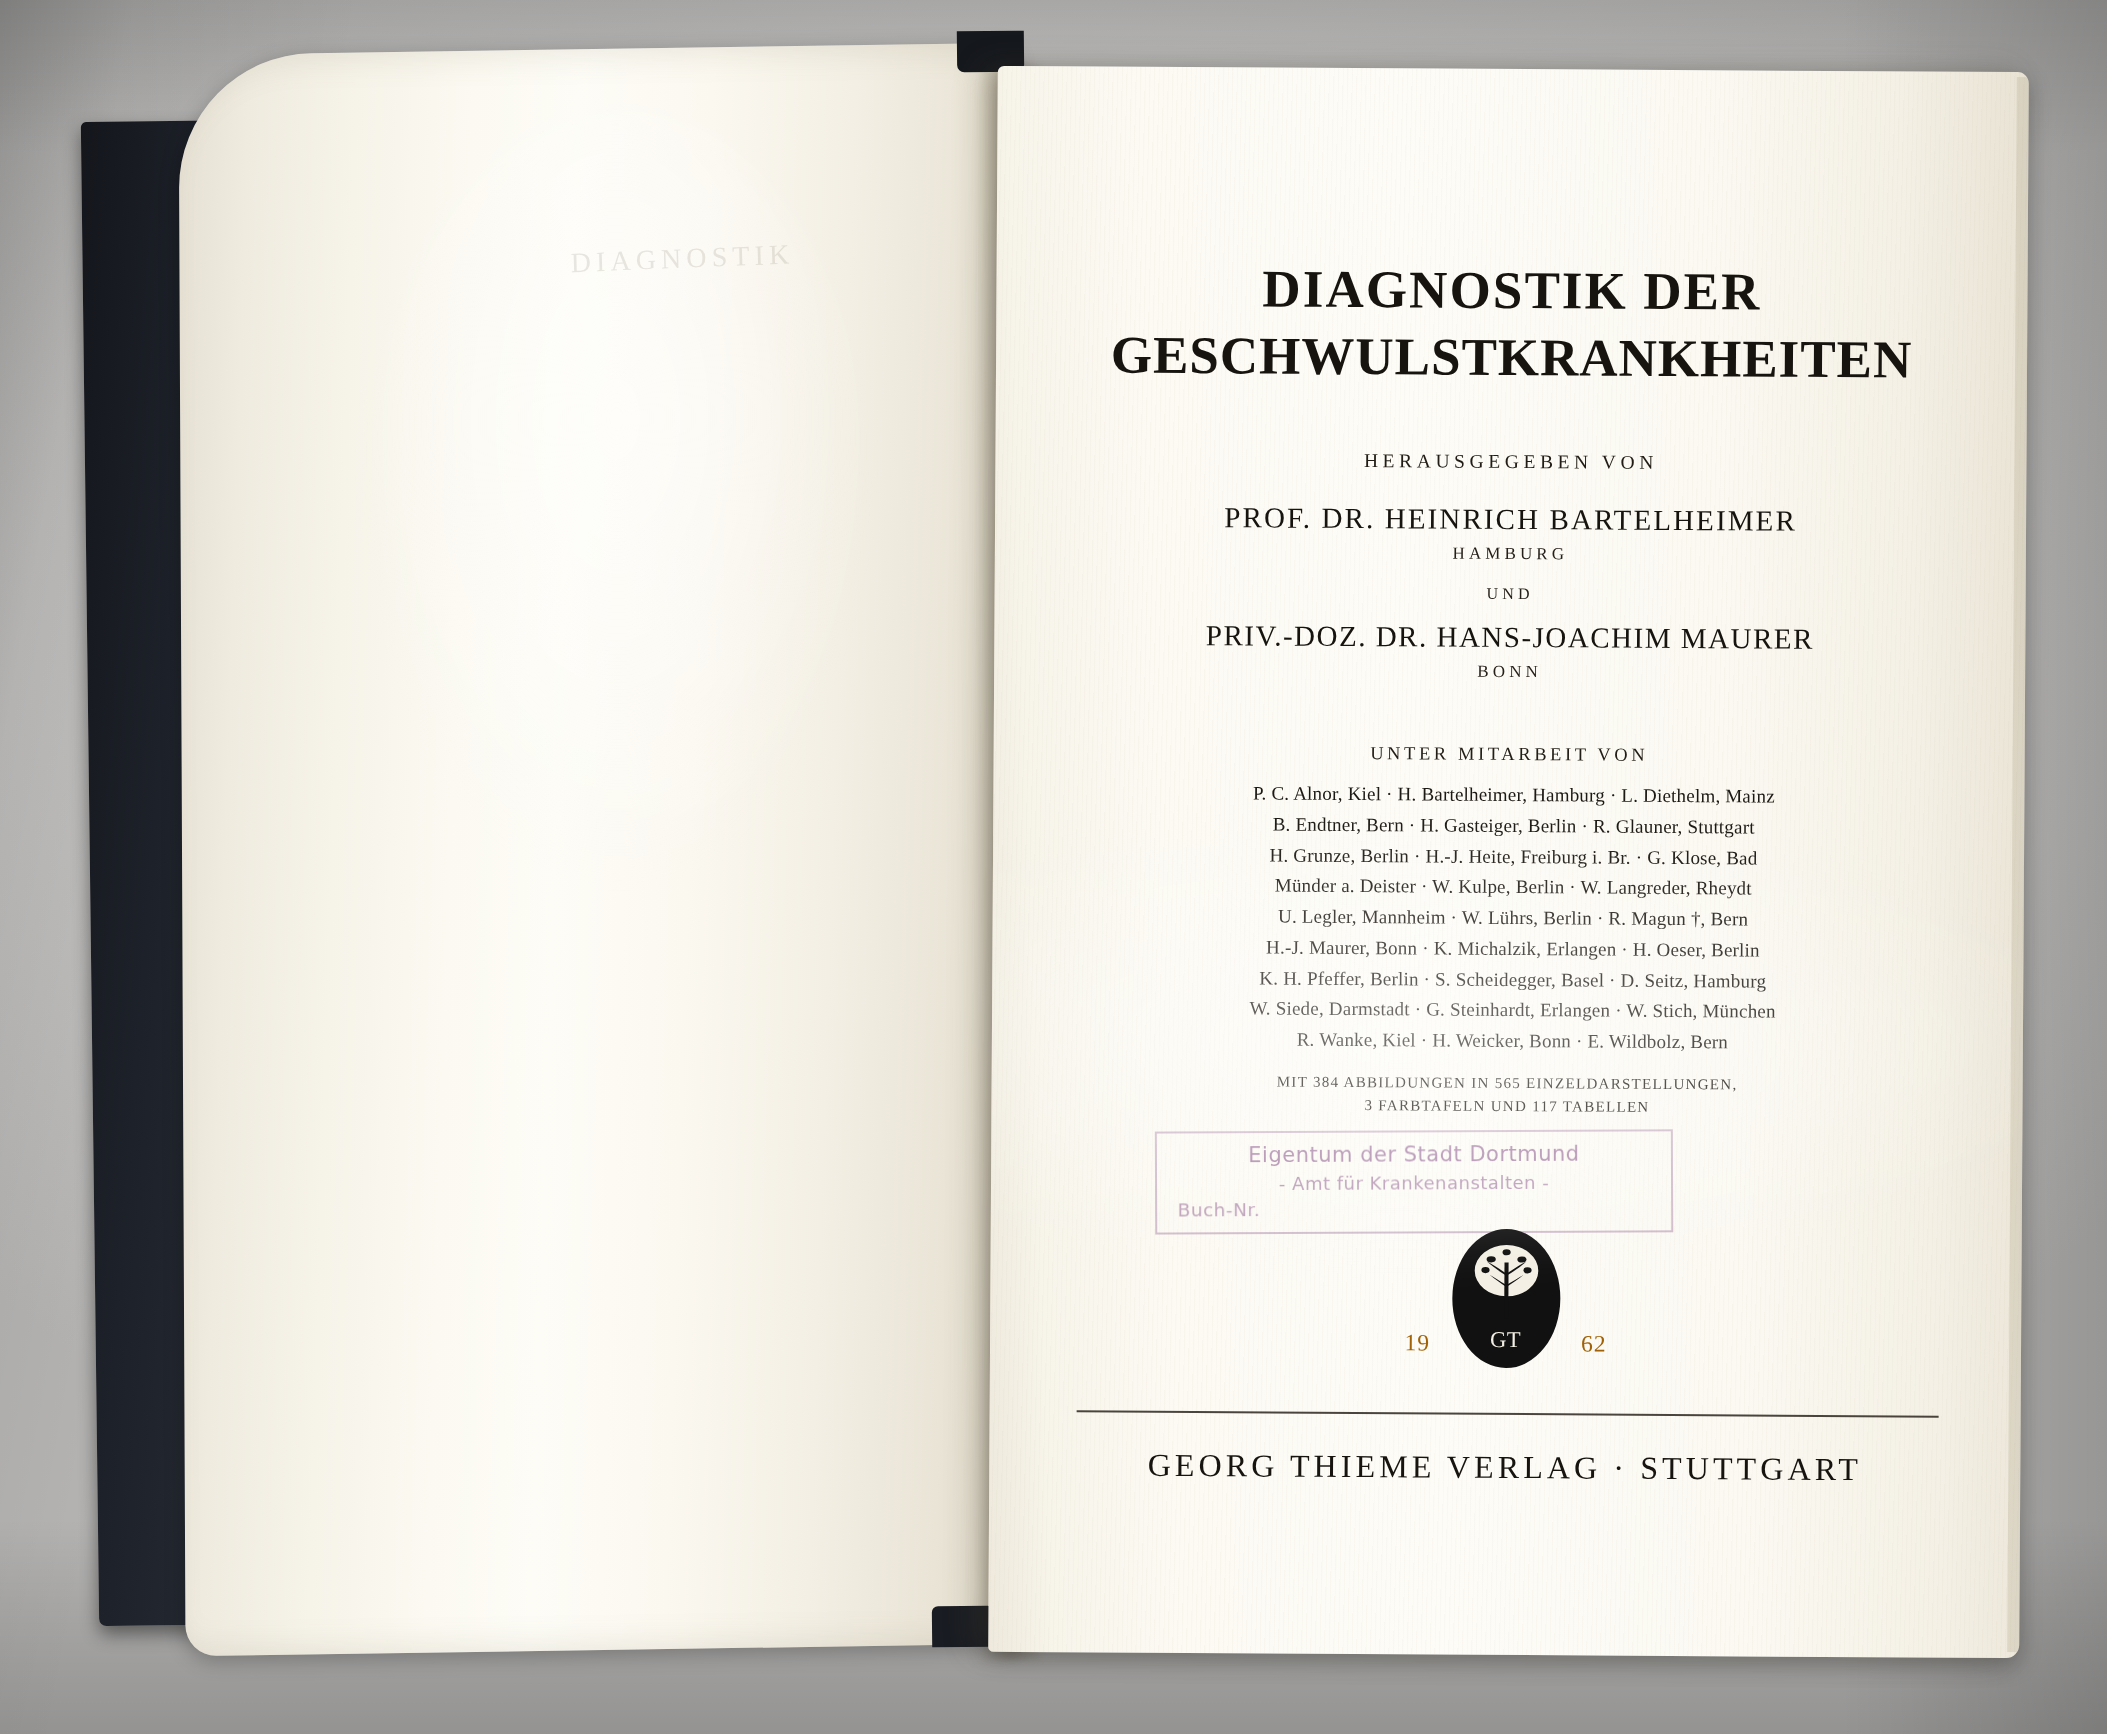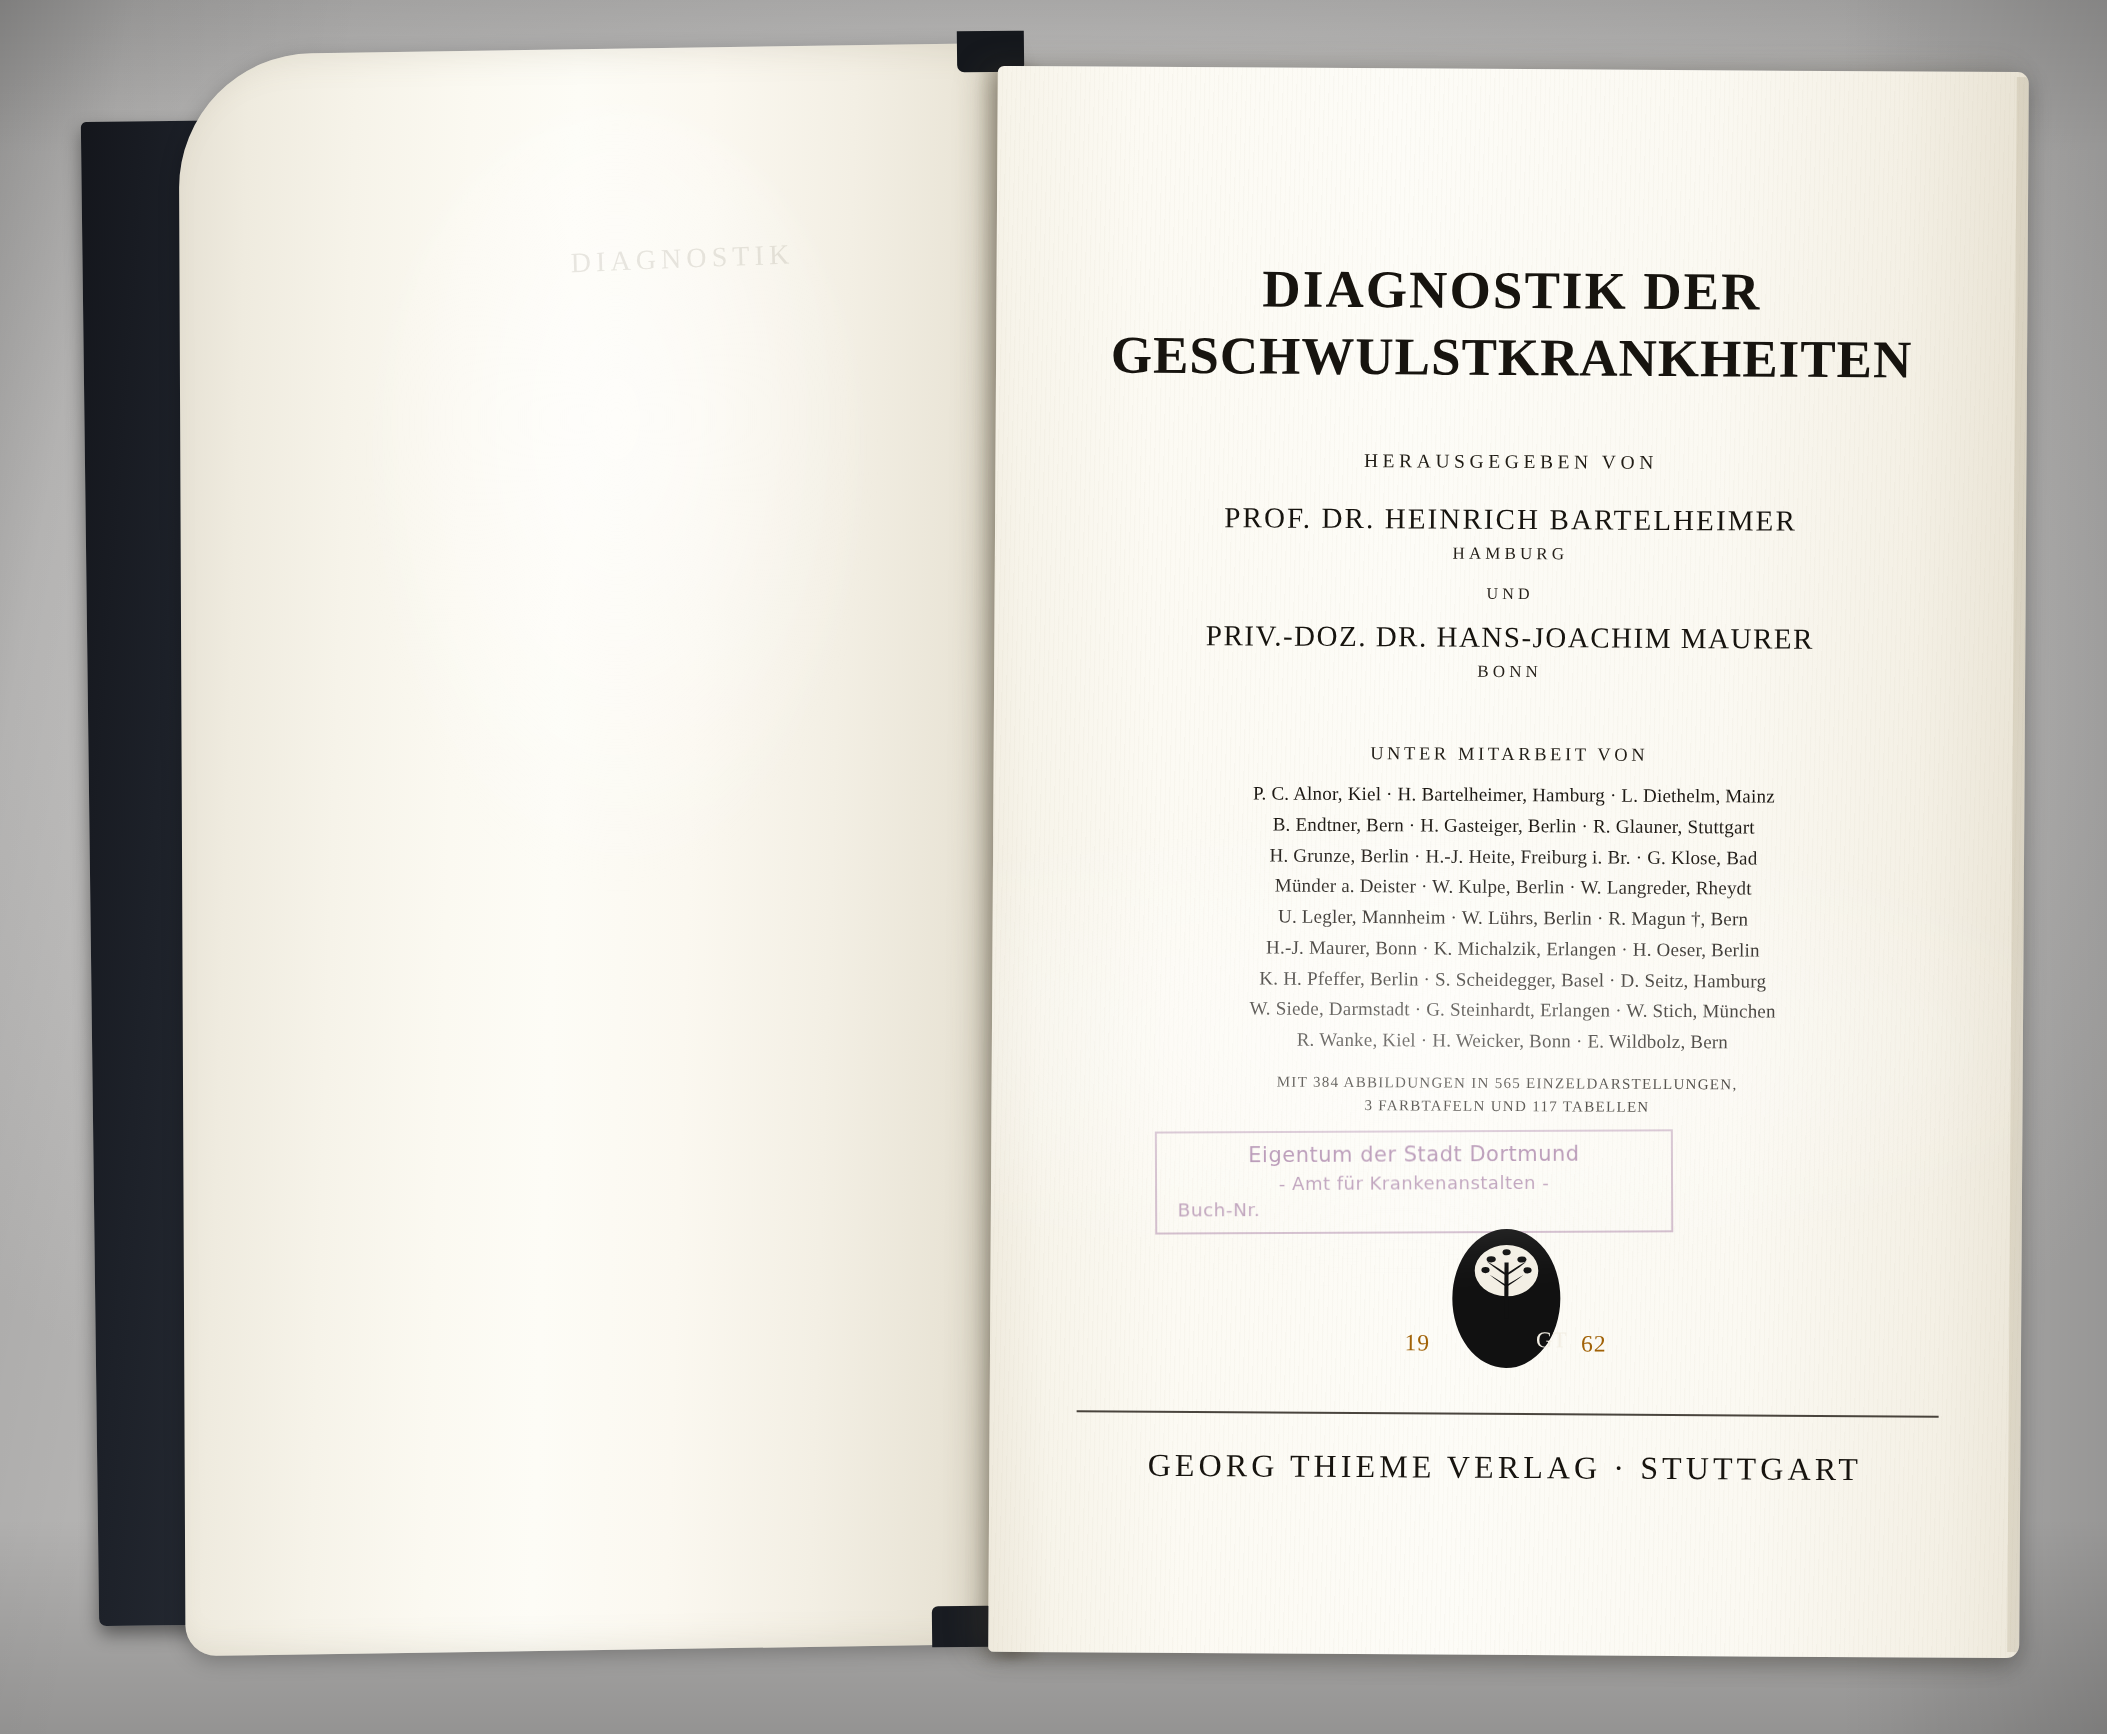--- a/index.html
+++ b/index.html
@@ -345,21 +345,20 @@
   .logo-year-left { left: -47px; }
   .logo-year-right { right: -47px; }
   .logo-gt {
     position: absolute;
     left: 50%; bottom: 15.4px;
     transform: translateX(-50%);
     color: #f3efe4;
     font-size: 22.6px;
     font-family: "Liberation Serif", serif;
     letter-spacing: 0.5px;
-    margin-left: 46px;
   }
 
   .rule {
     position: absolute;
     left: 87px;
     right: 82px;
     top: 1344px;
     height: 1.5px;
     background: #2a251d;
     opacity: 0.85;

